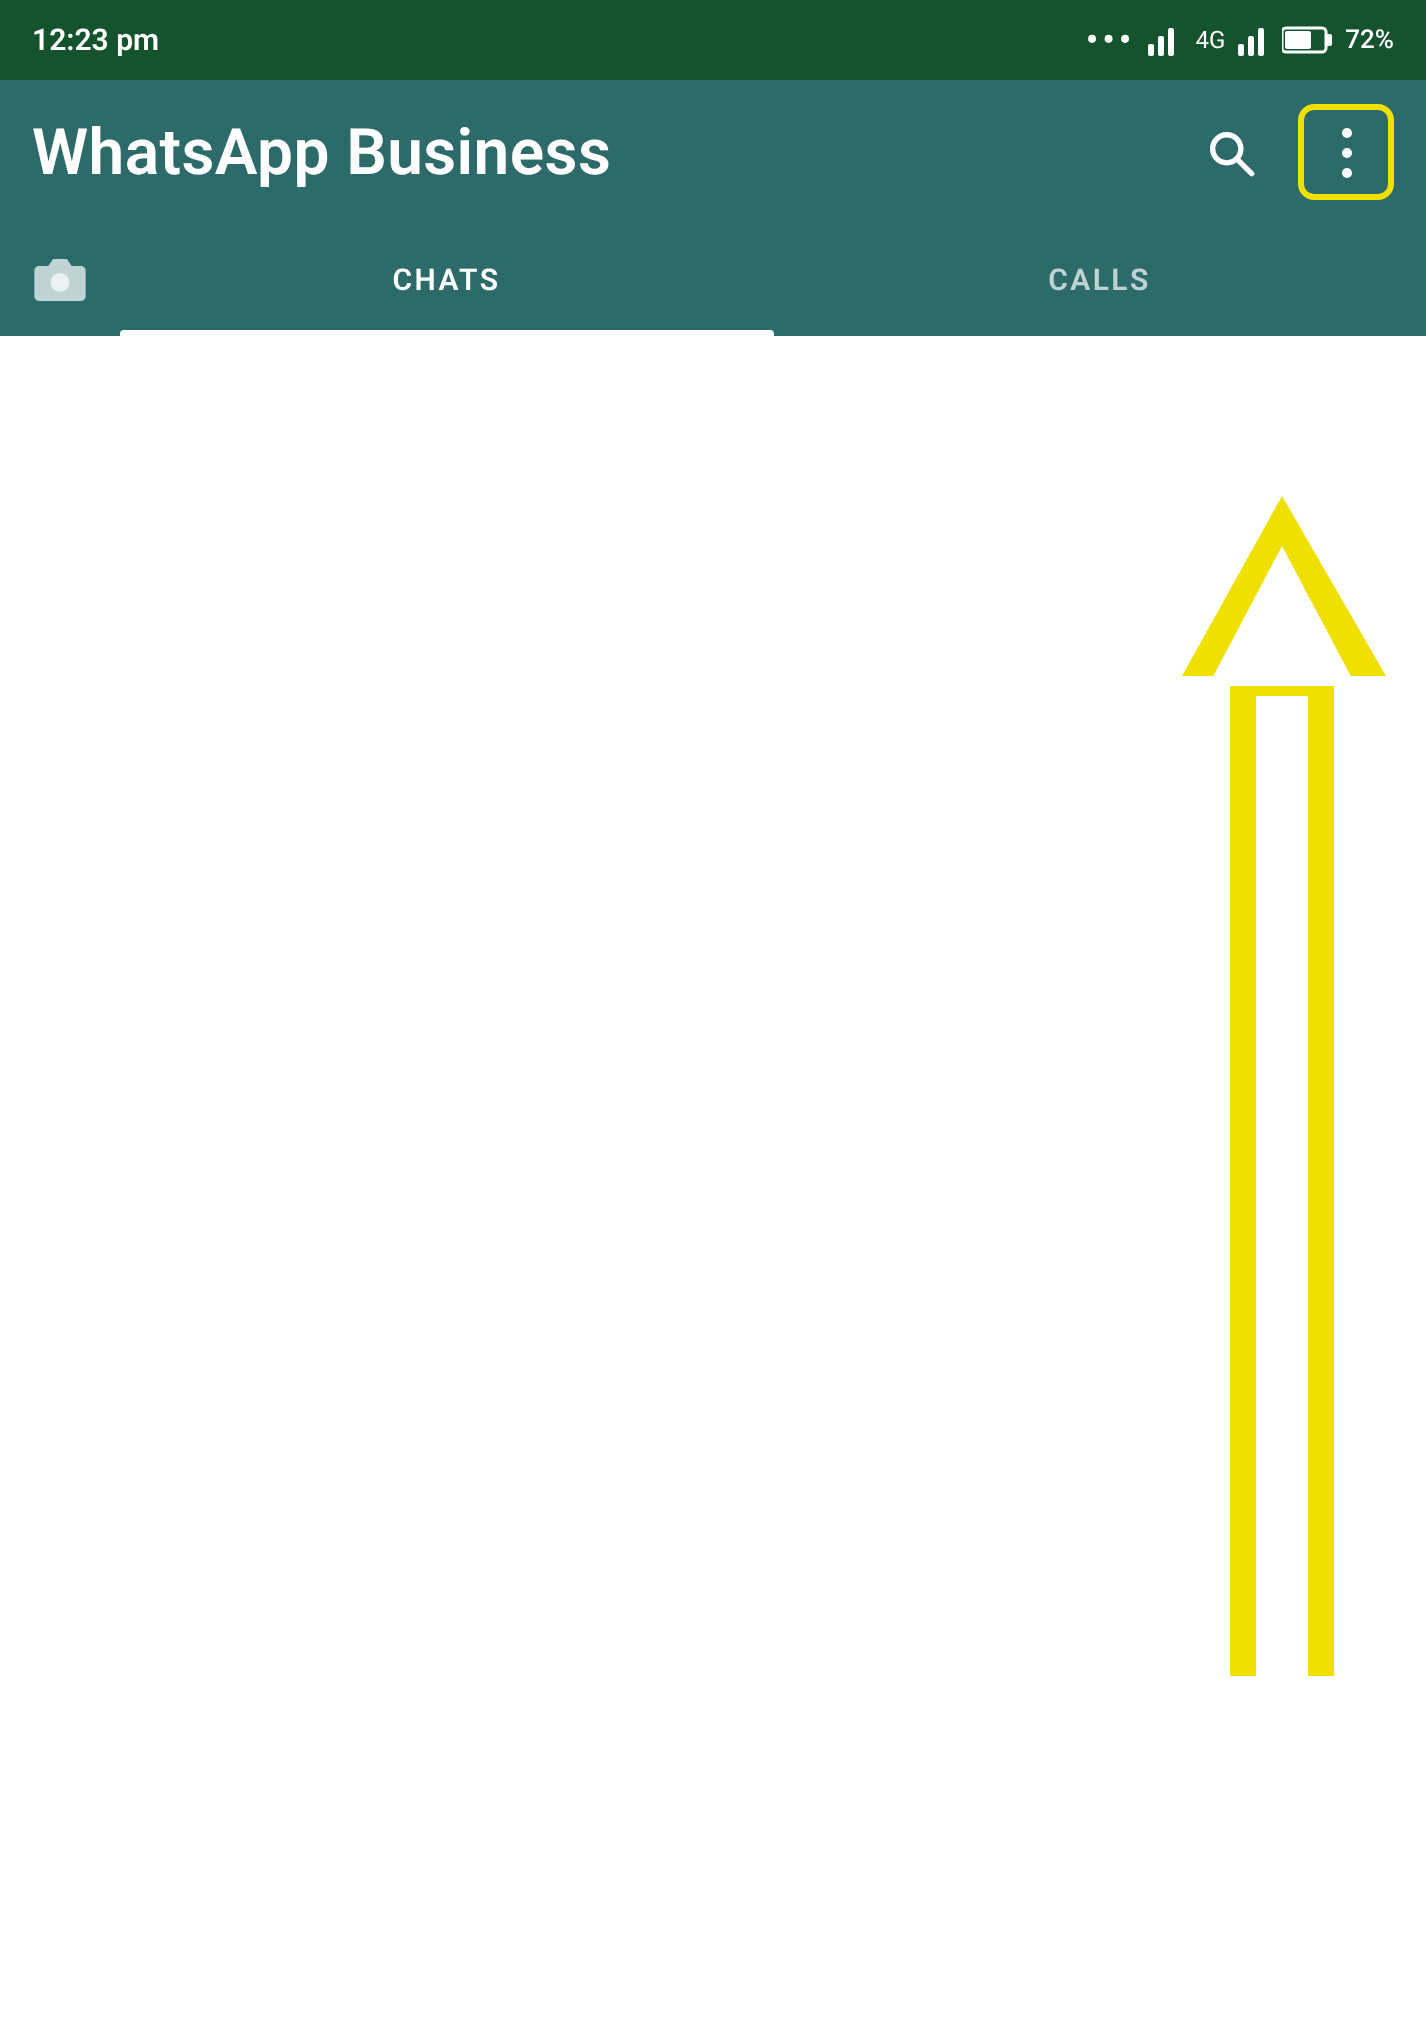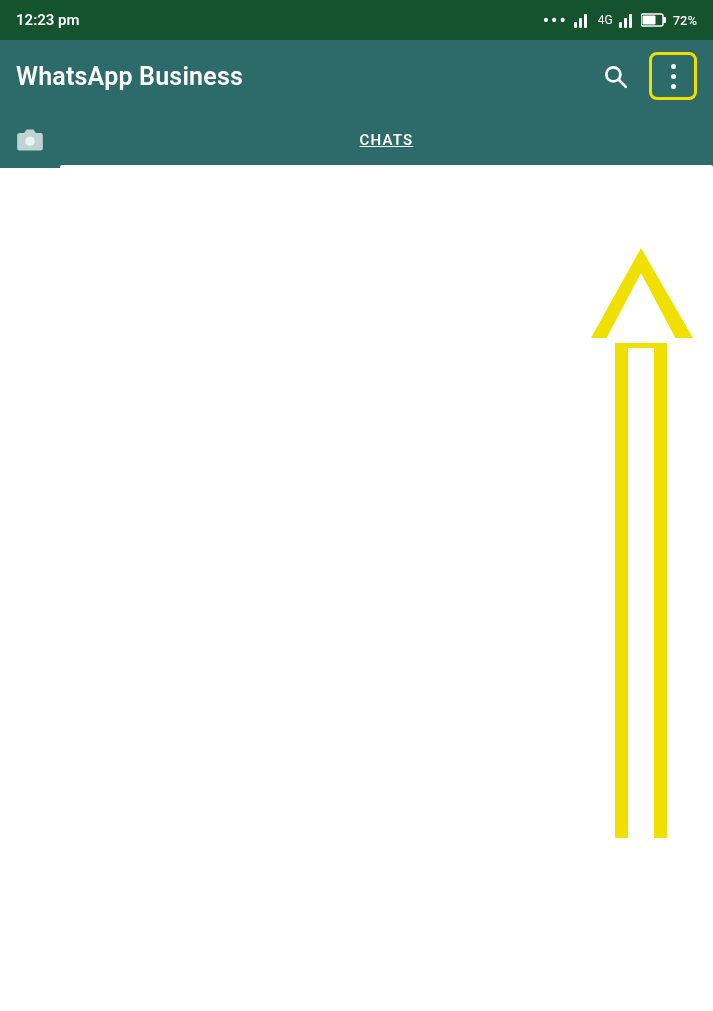--- a/index.html
+++ b/index.html
@@ -43,21 +43,21 @@
       background: #2d6b6b;
       height: 72px;
       display: flex;
       align-items: center;
       padding: 0 16px;
       justify-content: space-between;
     }
 
     .app-title {
       color: #ffffff;
-      font-size: 25px;
+      font-size: 32px;
       font-weight: 600;
       letter-spacing: 0.2px;
     }
 
     .toolbar-actions {
       display: flex;
       align-items: center;
       gap: 12px;
     }
 
@@ -124,21 +124,20 @@
       height: 56px;
       display: flex;
       align-items: center;
       justify-content: center;
       cursor: pointer;
       position: relative;
       color: rgba(255,255,255,0.7);
       font-size: 15px;
       font-weight: 600;
       letter-spacing: 1.2px;
-      text-decoration: underline;
     }
 
     .tab-item.active {
       color: #ffffff;
     }
 
     .tab-item.active::after {
       content: '';
       position: absolute;
       bottom: 0;
@@ -230,20 +229,23 @@
       <path d="M23 19a2 2 0 0 1-2 2H3a2 2 0 0 1-2-2V8a2 2 0 0 1 2-2h4l2-3h6l2 3h4a2 2 0 0 1 2 2z"></path>
       <circle cx="12" cy="13" r="4"></circle>
     </svg>
   </div>
 
   <div class="tab-item active">
     <span>CHATS</span>
   </div>
 
 
+  <div class="tab-item">
+    <span>CALLS</span>
+  </div>
 </div>
 
 <div class="main-content">
 
   <svg class="yellow-arrow-svg" viewBox="0 0 713 743" xmlns="http://www.w3.org/2000/svg">
 
     <rect x="615" y="120" width="52" height="500" fill="#f0e000"></rect>
 
     <polygon points="591,120 693,120 641,30" fill="#f0e000"></polygon>
 

